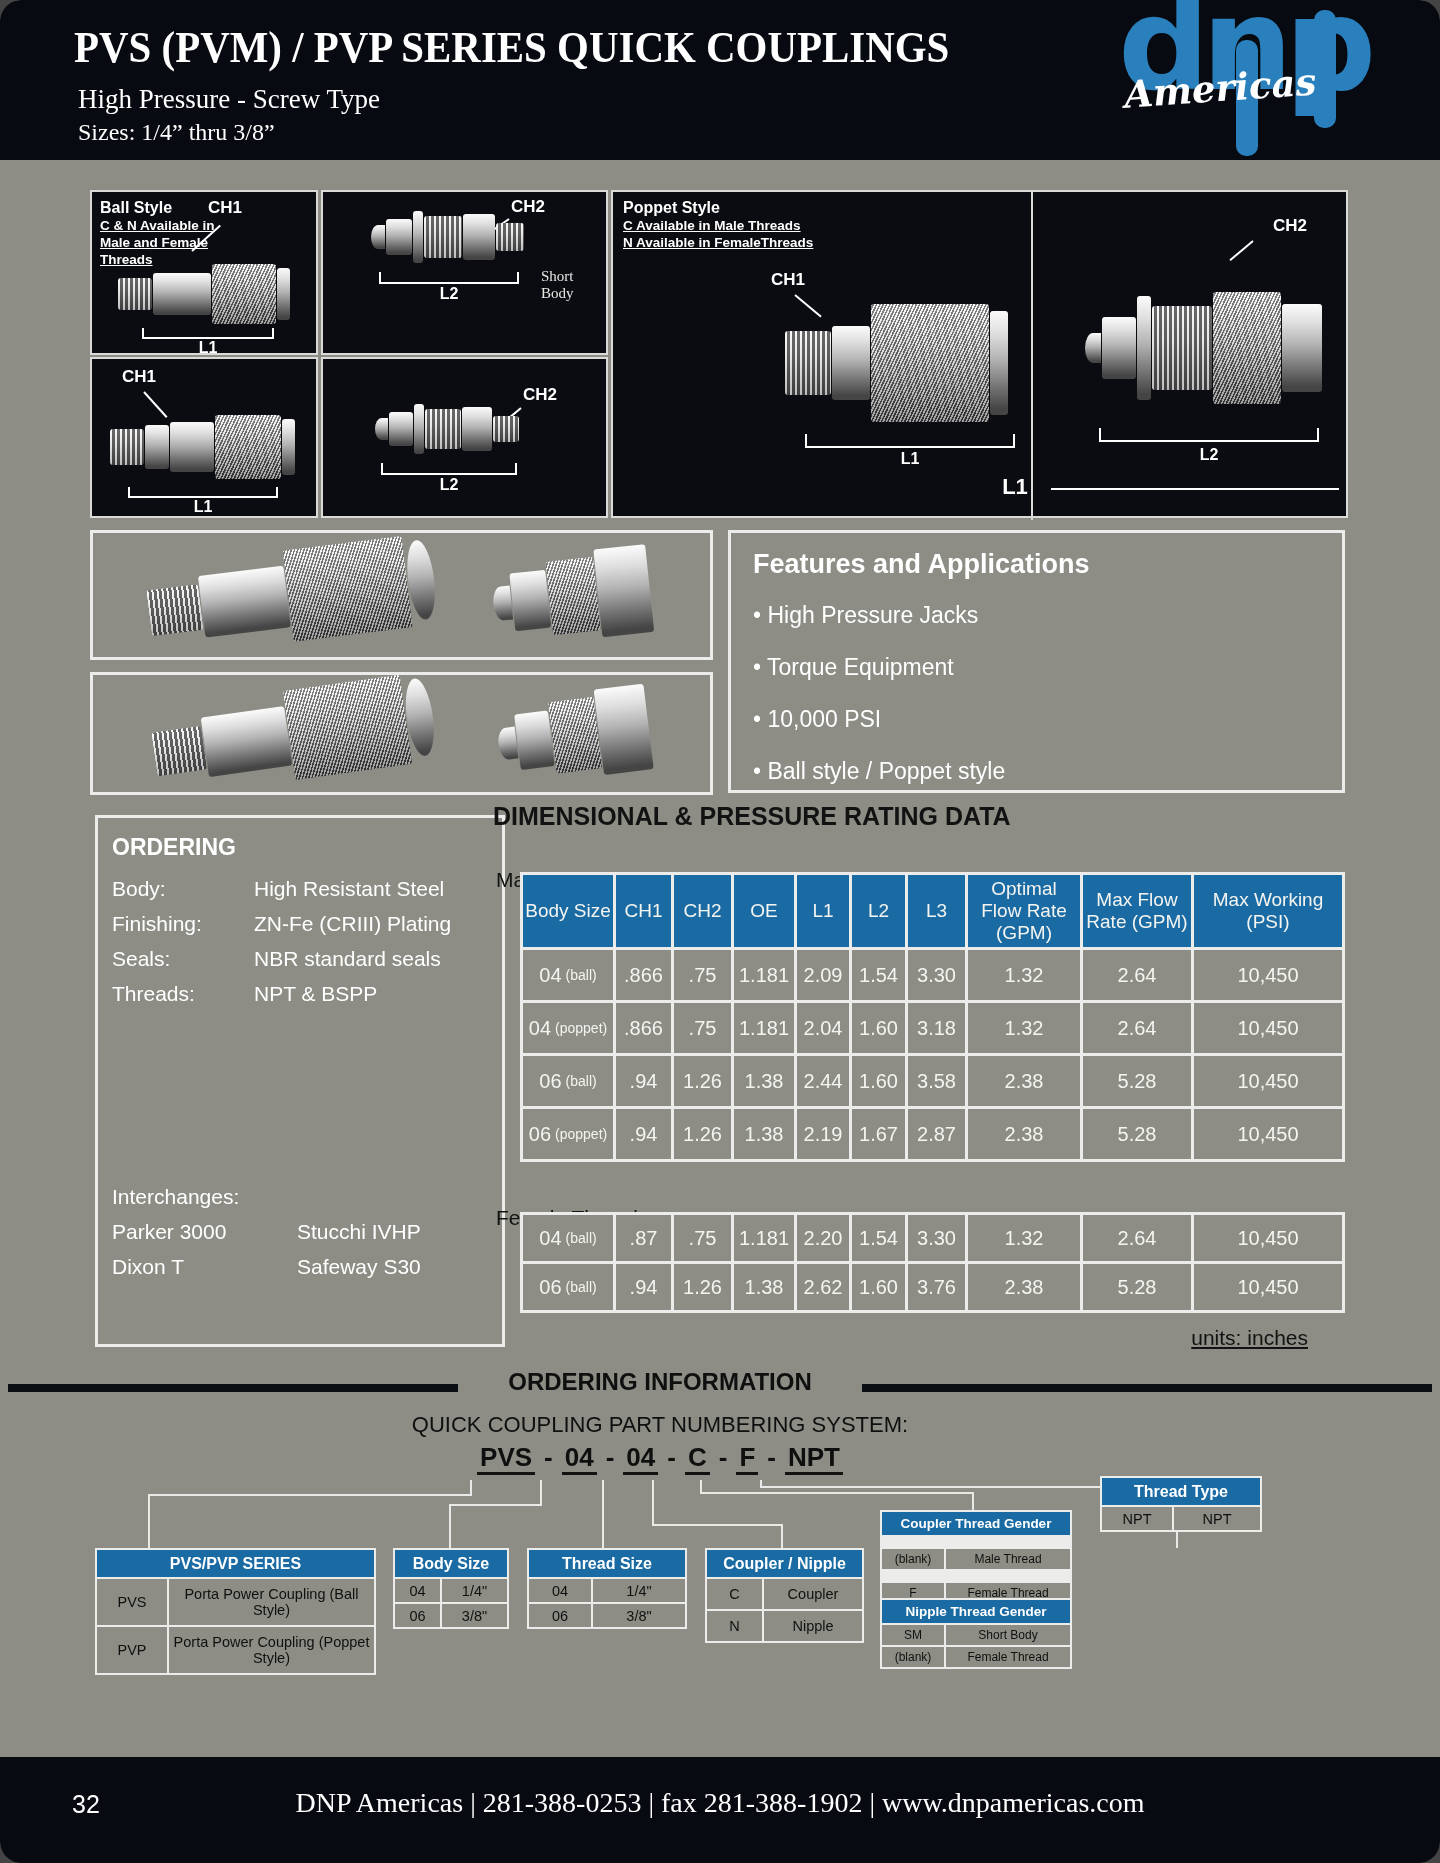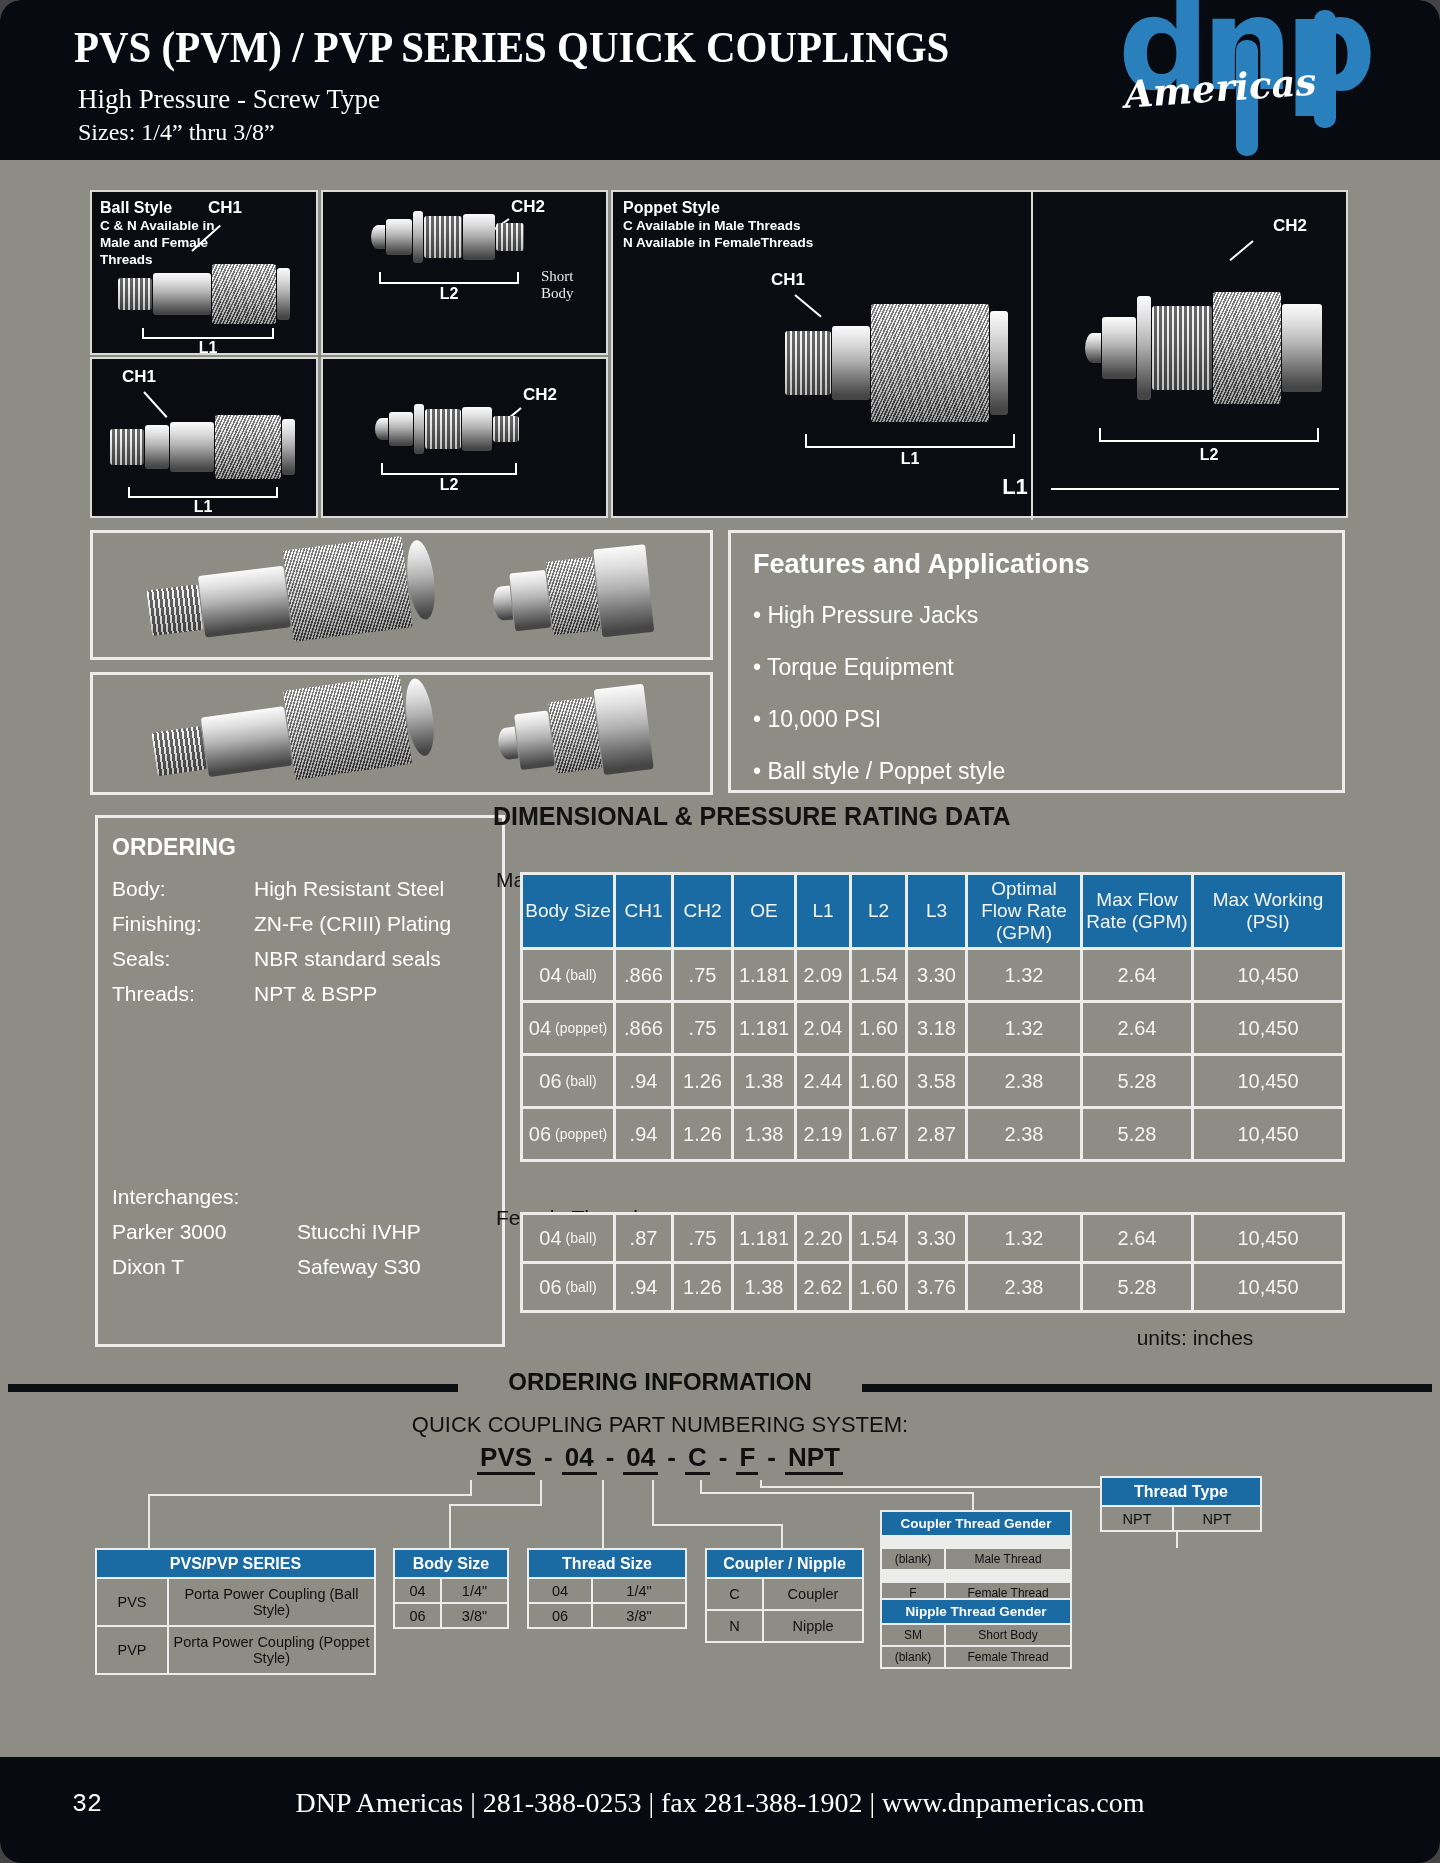--- a/index.html
+++ b/index.html
@@ -18,21 +18,21 @@
   .logo-word{position:absolute;left:0px;top:-30px;font-family:"DejaVu Sans",sans-serif;font-weight:bold;
              font-size:128px;color:#2a80bd;letter-spacing:-8px;}
   .logo-bar{position:absolute;background:#2a80bd;border-radius:10px;}
   .logo-script{position:absolute;left:6px;top:66px;font-family:"DejaVu Serif",serif;font-style:italic;
                font-weight:bold;font-size:37px;color:#fff;transform:rotate(-4deg);white-space:nowrap;}
 
   
   .pgrid{position:absolute;left:90px;top:190px;width:1258px;height:328px;}
   .panel{position:absolute;background:#0a0c11;border:2px solid #dadad8;box-sizing:border-box;}
   .pan-title{font-size:16px;font-weight:bold;color:#fff;line-height:19px;}
-  .pan-note{font-size:13.5px;font-weight:bold;color:#fff;line-height:17px;}
+  .pan-note{font-size:13.5px;font-weight:bold;color:#fff;line-height:17px;text-decoration:underline;}
   .chlbl{position:absolute;color:#fff;font-weight:bold;font-size:17px;}
   .dimlbl{position:absolute;color:#fff;font-weight:bold;font-size:16px;text-align:center;}
   .biglbl{font-size:22px;}
   .lead{position:absolute;height:2px;background:#fff;transform-origin:left center;}
   .brk{position:absolute;border:2px solid #fff;border-top:none;box-sizing:border-box;}
   .vline{position:absolute;background:#dadad8;}
 
   
   .cpl{position:absolute;display:flex;align-items:center;}
   .cpl i{display:block;border-radius:3px;margin-right:1px;flex:none;}
@@ -60,21 +60,21 @@
   
   .dim-title{position:absolute;left:493px;top:802px;font-size:25px;font-weight:bold;color:#121212;}
   .dim-sub{position:absolute;font-size:21px;color:#121212;margin-top:28px;}
   .dimtab{position:absolute;left:520px;background:#ececea;padding:3px;display:grid;row-gap:3px;width:819px;box-sizing:content-box;}
   .trow{display:grid;grid-template-columns:90px 55px 57px 60px 52px 53px 57px 112px 108px 148px;column-gap:3px;}
   .tcell{background:#8d8d86;color:#f4f4f1;display:flex;align-items:center;justify-content:center;
          font-size:20px;min-height:50px;text-align:center;}
   .female-tab .tcell{min-height:46px;}
   .hcell{background:#1a6ba4;font-size:19px;line-height:22px;min-height:64px;padding:3px 2px;box-sizing:border-box;}
   .szcell .st{font-size:14px;margin-left:4px;}
-  .units{position:absolute;left:1045px;top:1326px;width:300px;text-align:center;font-size:21px;color:#121212;}
+  .units{position:absolute;left:1008px;top:1326px;width:300px;text-align:right;font-size:21px;color:#121212;text-decoration:underline;}
 
   
   .obar{position:absolute;top:1384px;height:8px;background:#0b0e13;}
   .ord-title{position:absolute;left:458px;top:1368px;width:404px;text-align:center;
              font-size:24px;font-weight:bold;color:#0f0f0f;}
   .ord-sub{position:absolute;left:380px;top:1412px;width:560px;text-align:center;font-size:22px;color:#0f0f0f;}
   .partline{position:absolute;left:400px;top:1442px;width:520px;text-align:center;
             font-size:26px;font-weight:bold;color:#0f0f0f;}
   .ptok{border-bottom:3px solid #121212;padding:0 3px;display:inline-block;line-height:30px;}
   .psep{margin:0 9px;}
@@ -93,21 +93,21 @@
   .ob-cn{left:705px;top:1548px;width:155px;}     .ob-cn .obox-row{grid-template-columns:55px 1fr;}
   .ob-cn .obox-cell{min-height:30px;}
   .ob-cg{left:880px;top:1510px;width:188px;gap:14px;}     .ob-cg .obox-row{grid-template-columns:62px 1fr;}
   .ob-ng{left:880px;top:1598px;width:188px;}     .ob-ng .obox-row{grid-template-columns:62px 1fr;}
   .ob-cg .obox-head,.ob-ng .obox-head{font-size:13.5px;min-height:23px;}
   .ob-cg .obox-cell,.ob-ng .obox-cell{font-size:12px;min-height:20px;}
   .ob-tt{left:1100px;top:1476px;width:158px;}    .ob-tt .obox-row{grid-template-columns:70px 1fr;}
 
   
   .ftr{position:absolute;left:0;top:1757px;width:1440px;height:106px;background:#070a10;}
-  .ftr-num{position:absolute;left:72px;top:33px;color:#fff;font-family:Liberation Mono, monospace;font-size:25px;}
+  .ftr-num{position:absolute;left:72px;top:33px;color:#fff;font-family:Liberation Sans, sans-serif;font-size:25px;}
   .ftr-contact{position:absolute;left:0;top:30px;width:100%;text-align:center;color:#fff;
                font-family:"Liberation Serif",serif;font-size:28px;}
   .serifnote{font-family:"Liberation Serif",serif;font-weight:normal;font-size:15px;color:#e8e8e4;position:absolute;}
 </style>
 </head>
 <body>
 
 <div class="page">
 
   <div class="hdr">

